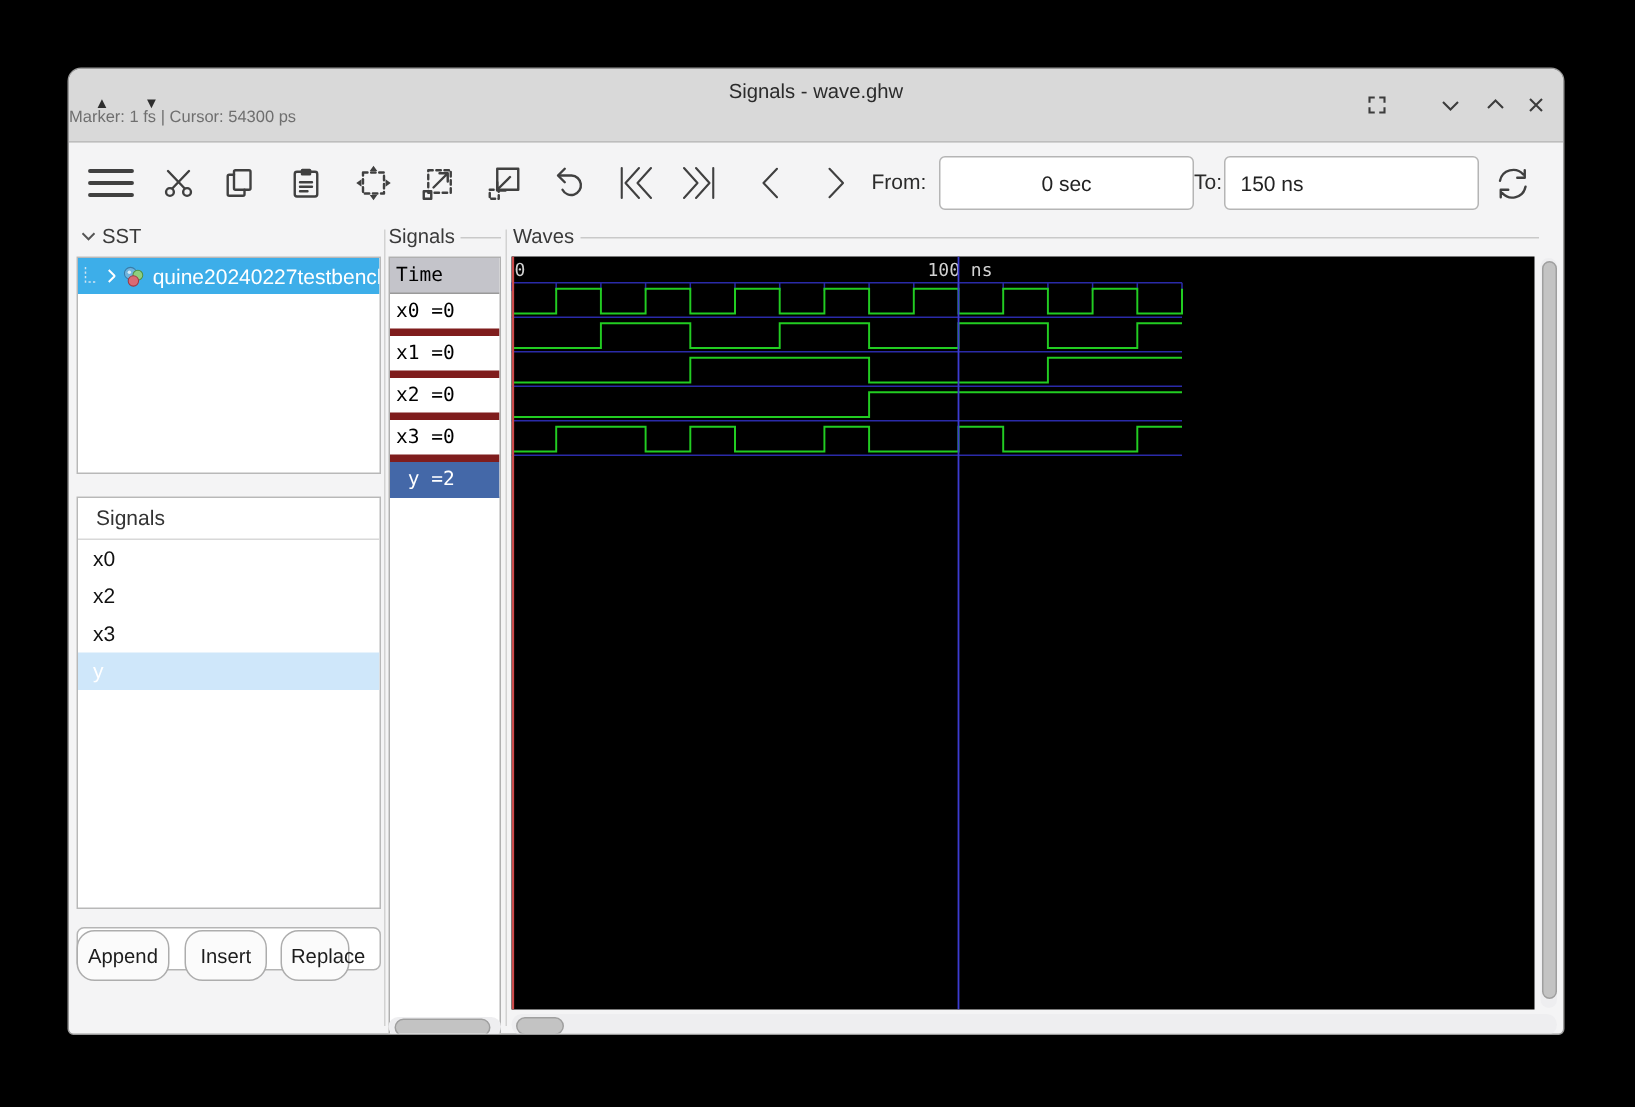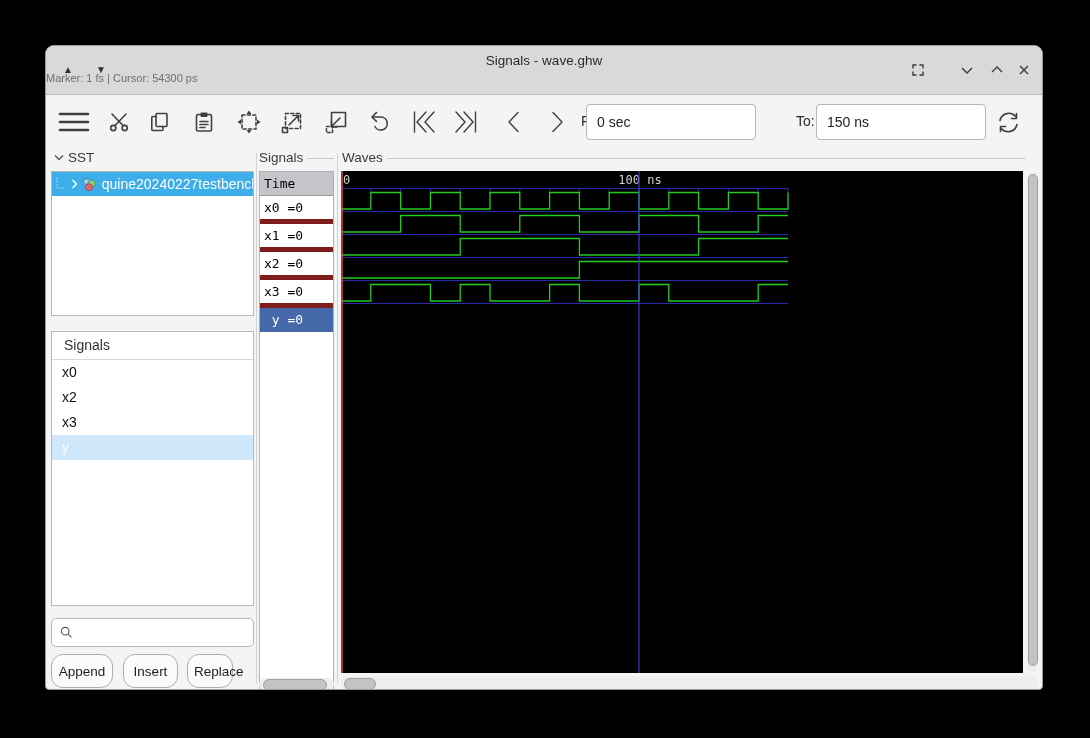--- a/index.html
+++ b/index.html
@@ -26,21 +26,21 @@
   .framelabel .line{flex:1;height:1px;background:#c9c9c9;margin-top:2px;}
   .box{position:absolute;background:#fff;border:1px solid #b8b8b8;box-sizing:border-box;overflow:hidden;}
   .treerow{height:24px;display:flex;align-items:center;font-size:14px;color:#1a1a1a;gap:5px;padding-left:7px;}
   .treerow.sel{background:var(--sel);color:#fff;padding-left:4px;}
   .sig-head{height:27px;line-height:27px;padding-left:12px;font-size:14px;color:#333;
     border-bottom:1px solid #d8d8d8;}
   .listrow{height:25px;line-height:25px;padding-left:10px;font-size:14px;color:#111;}
   .listrow.sel{background:#cfe7fa;color:#fff;}
   .search{position:absolute;left:5px;top:572px;width:203px;height:29px;box-sizing:border-box;
     background:#fff;border:1px solid #b5b5b5;border-radius:5px;display:flex;align-items:center;padding-left:8px;}
-  .btn{position:absolute;top:608px;height:34px;background:#fbfbfb;border:1px solid #adadad;
+  .btn{position:absolute;top:574px;height:34px;background:#fbfbfb;border:1px solid #adadad;
     border-radius:12px;font-size:13.5px;color:#1d1d1d;font-family:"Liberation Sans",sans-serif;}
   
   .mono{font-family:"DejaVu Sans Mono",monospace;}
   .wrow{height:23px;line-height:23px;font-size:13px;color:#000;padding-left:4px;white-space:pre;
     border-bottom:5px solid #7f1d1d;}
   .wrow.head{background:#c4c4ca;border-bottom:1px solid #9a9a9a;}
   .wrow.sel{background:var(--listsel);color:#fff;border-bottom:1px solid var(--listsel);}
   
   .sthumb{background:#c3c3c3;border:1px solid #9f9f9f;border-radius:6px;position:absolute;}
   .strack{position:absolute;background:#eeeef0;border-radius:7px;}
@@ -147,21 +147,21 @@
     <svg width="22" height="26" viewBox="0 0 22 26" style="stroke-width:1.4">
         <path d="M15 3.5 L6 13 L15 22.5"></path>
       </svg>
   </div>
   <div class="tool" style="left:493px">
     <svg width="22" height="26" viewBox="0 0 22 26" style="stroke-width:1.4">
         <path d="M7 3.5 L16 13 L7 22.5"></path>
       </svg>
   </div>
   <span class="lbl" style="left:535px">From:</span>
-  <input class="tinput" style="left: 540px;" value="0 sec">
+  <input class="tinput" style="left: 580px; text-align: center;" value="0 sec">
   <span class="lbl" style="left:750px">To:</span>
   <input class="tinput" style="left: 770px;" value="150 ns">
   <div class="tool" style="left:944px">
     <svg width="27" height="27" viewBox="0 0 27 27">
         <path d="M5 11.5 a9 9 0 0 1 15.5 -4.2 M21.5 4.5 V9.5 H16.5"></path>
         <path d="M22 15.5 a9 9 0 0 1 -15.5 4.2 M5.5 22.5 V17.5 H10.5"></path>
       </svg>
   </div>
 
   <div class="framelabel" style="left:8px;top:104px;width:60px">
@@ -212,21 +212,21 @@
   <div class="framelabel" style="left:213px;top:104px;width:75px">
     <span>Signals</span>
       <span class="line"></span>
   </div>
   <div class="box mono" style="left:213px;top:125px;width:75px;height:548px;border-color:#b0b0b0">
     <div class="wrow head">Time</div>
     <div class="wrow">x0 =0</div>
     <div class="wrow">x1 =0</div>
     <div class="wrow">x2 =0</div>
     <div class="wrow">x3 =0</div>
-    <div class="wrow sel"> y =0</div>
+    <div class="wrow sel"> y =2</div>
   </div>
   <div class="strack" style="left:213px;top:632px;width:75px;height:13px">
     <div class="sthumb" style="left:4px;top:1px;width:62px;height:10px"></div>
   </div>
 
   <div class="divline" style="left:291px;top:107px;height:531px"></div>
 
   <div class="framelabel" style="left:296px;top:104px;width:684px">
     <span>Waves</span>
       <span class="line"></span>

